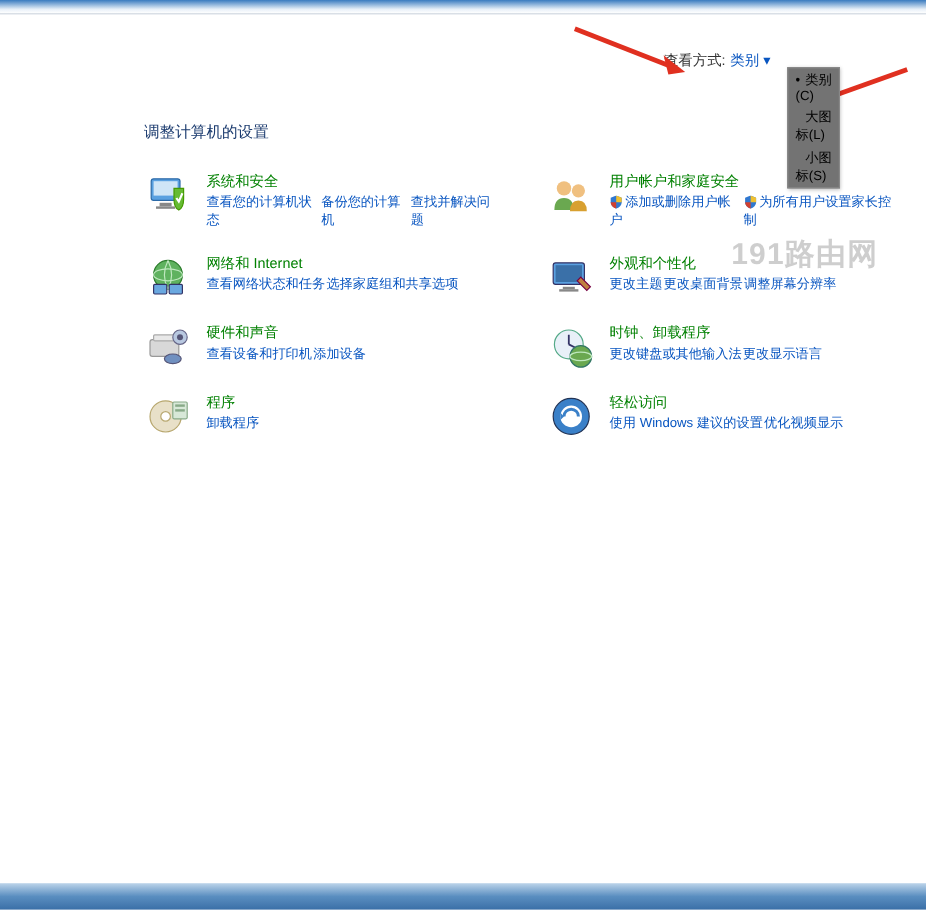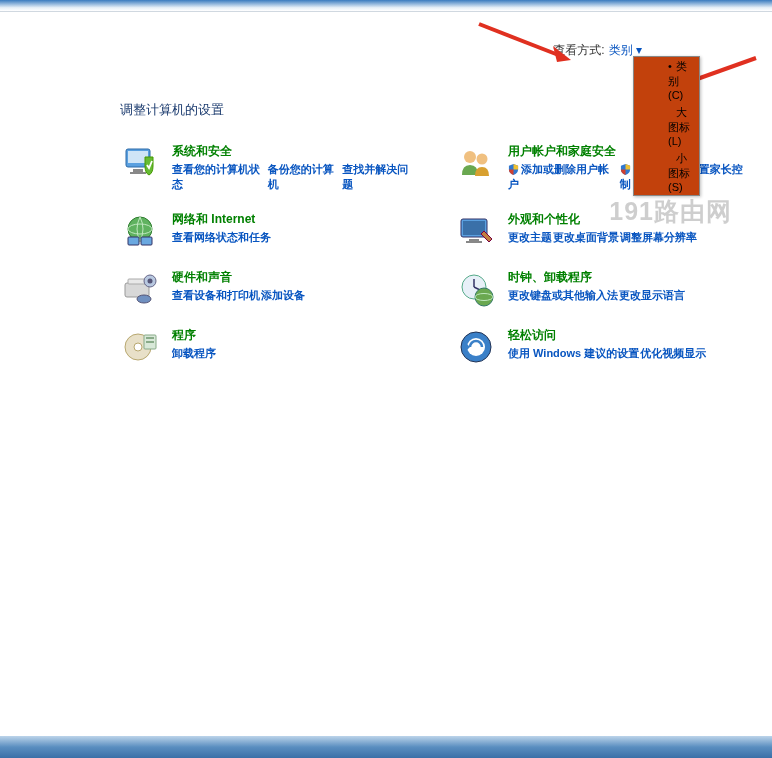--- a/index.html
+++ b/index.html
@@ -47,37 +47,35 @@
       gap: 4px;
       position: absolute;
       right: 130px;
       top: 2px;
     }
     .view-by a { color: #0855c0; text-decoration: none; }
     .dropdown {
       position: absolute;
       right: 72px;
       top: 16px;
-      width: 67px;
-      background: #c2410c;
+      width: 44px;
+      background: #737373;
       border: 1px solid #888;
       box-shadow: 1px 1px 3px rgba(0,0,0,0.25);
       font-size: 11px;
       z-index: 10;
-      padding-left: 28px;
     }
     .dropdown div {
       padding: 2px 6px;
       cursor: pointer;
     }
     .bullet { display:inline-block; width:8px; }
     .columns {
       display: flex;
       gap: 40px;
-      font-weight: bold;
     }
     .col { flex: 1; }
     .item {
       display: flex;
       gap: 12px;
       margin-bottom: 18px;
     }
     .icon-box {
       width: 40px;
       height: 40px;
@@ -187,20 +185,21 @@
             <ellipse cx="20" cy="18" rx="12" ry="5" fill="none" stroke="#bfe8bf"></ellipse>
             <path d="M20 6 Q14 18 20 30 Q26 18 20 6" fill="none" stroke="#bfe8bf"></path>
             <rect x="8" y="26" width="11" height="8" rx="1" fill="#6aa8e0" stroke="#336"></rect>
             <rect x="21" y="26" width="11" height="8" rx="1" fill="#6aa8e0" stroke="#336"></rect>
           </svg>
         </div>
         <div class="item-body">
           <div class="item-title">网络和 Internet</div>
           <div class="item-links">
             <a>查看网络状态和任务</a>
+            <a>选择家庭组和共享选项</a>
           </div>
         </div>
       </div>
 
       <div class="item">
         <div class="icon-box">
           <svg class="cp-icon" viewBox="0 0 40 40">
             <rect x="5" y="14" width="24" height="14" rx="2" fill="#d8d8d8" stroke="#999"></rect>
             <rect x="8" y="10" width="18" height="5" rx="1" fill="#e8e8e8" stroke="#aaa"></rect>
             <circle cx="30" cy="12" r="6" fill="#b8c8e0" stroke="#668"></circle>

